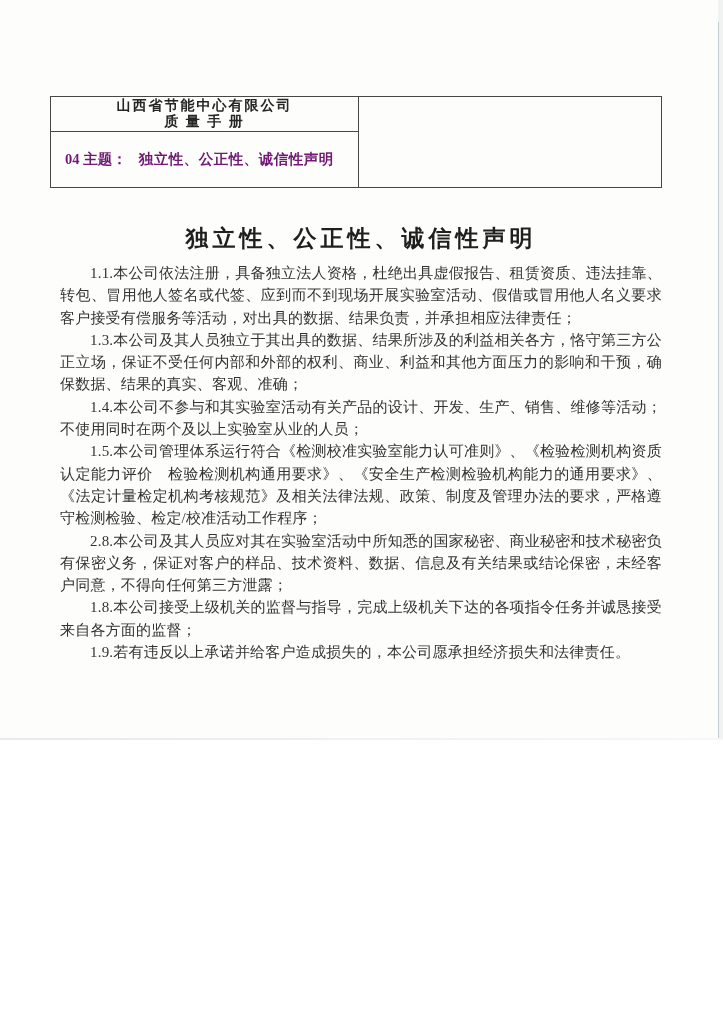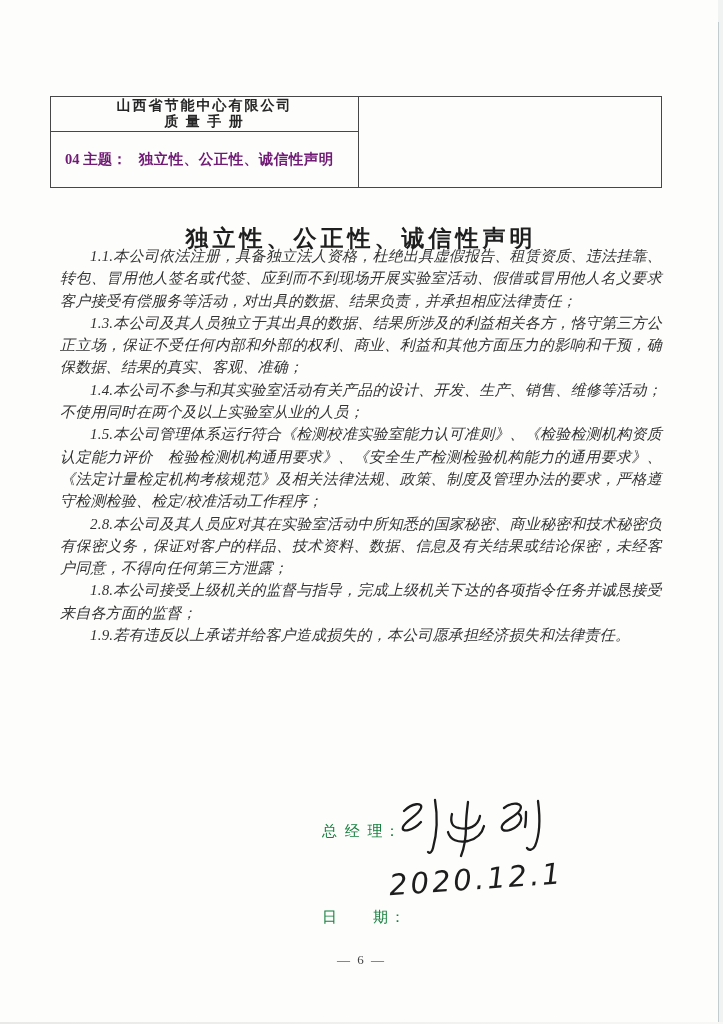--- a/index.html
+++ b/index.html
@@ -3,21 +3,21 @@
 <meta charset="utf-8">
 <style>
   html, body {
     margin: 0;
     padding: 0;
     background: #ffffff;
   }
   .sheet {
     position: relative;
     width: 723px;
-    height: 1024px;
+    height: 740px;
     background: #fdfdfc;
     overflow: hidden;
     font-family: "Liberation Serif", "DejaVu Serif", serif;
     color: #2e2e2e;
   }
   
   .edge-right-shade {
     position: absolute; top: 0; right: 0; width: 5px; height: 100%;
     background: #f1f3f3;
   }
@@ -75,21 +75,21 @@
 
   
   .doc-title {
     position: absolute; left: 60px; top: 223px; width: 602px;
     text-align: center;
     font-size: 23px; font-weight: 700; letter-spacing: 4px;
     color: #1f1f1f;
     margin: 0;
   }
   .body-text {
-    position: absolute; left: 60px; top: 245px; width: 602px; font-style: italic;
+    position: absolute; left: 60px; top: 262px; width: 602px;
   }
   .body-text p {
     margin: 0;
     text-indent: 30px;
     text-align: justify;
     font-size: 15px;
     line-height: 22.3px;
     letter-spacing: 0.2px;
     color: #333333;
   }

